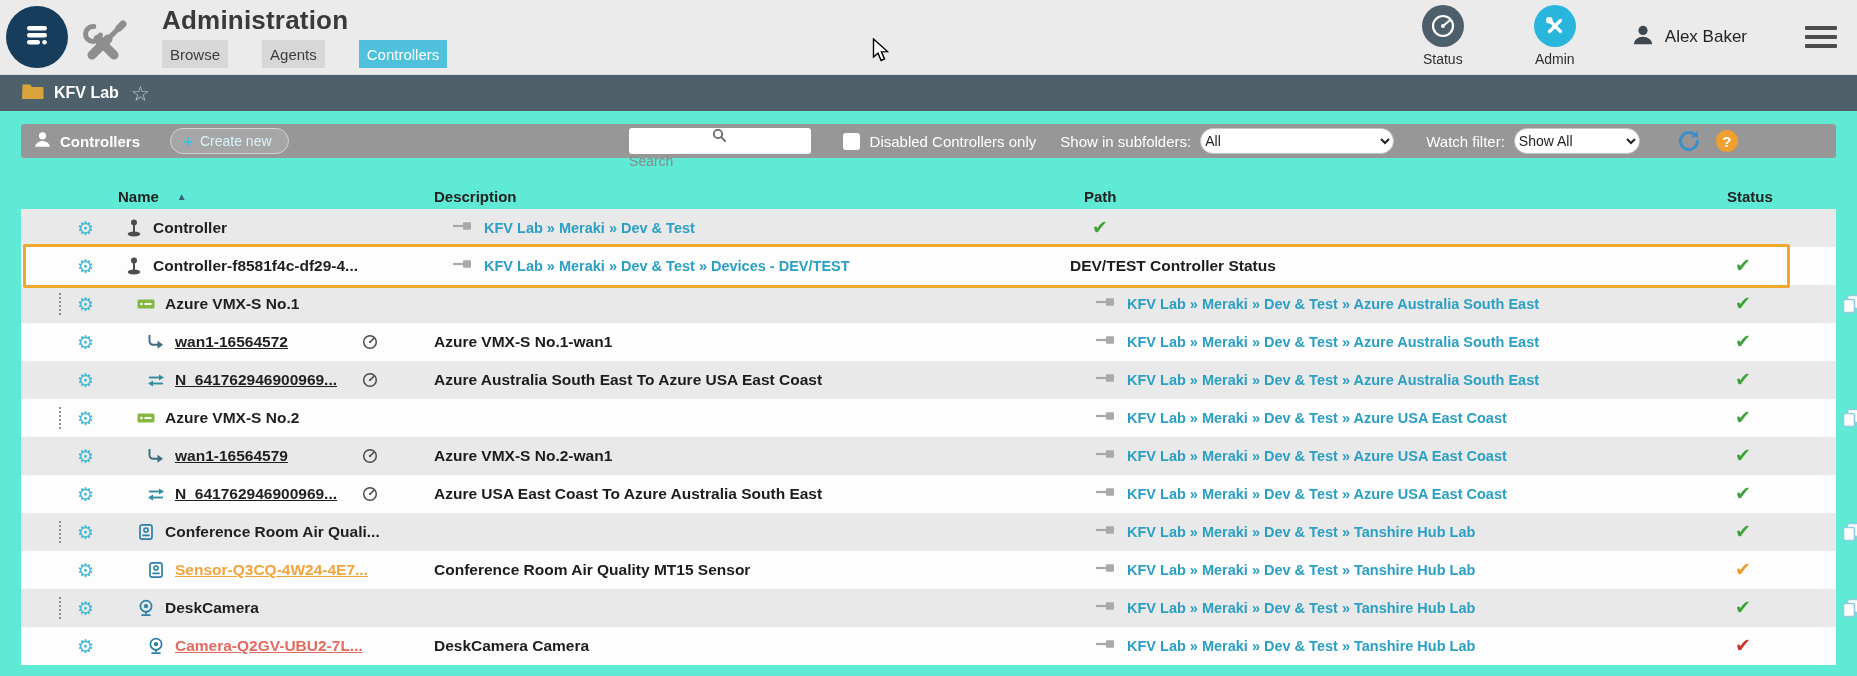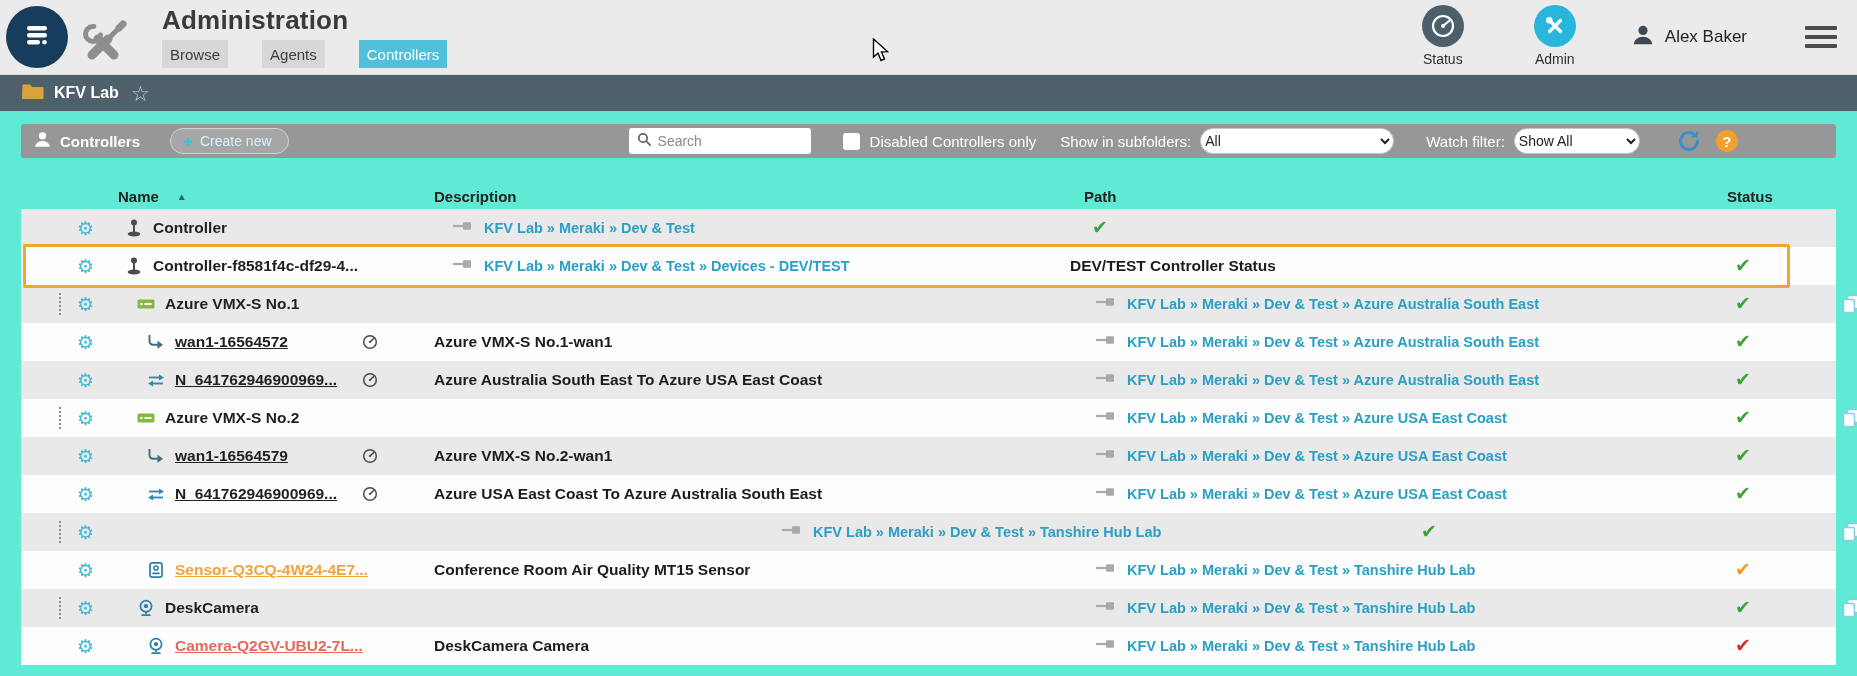--- a/index.html
+++ b/index.html
@@ -30,21 +30,21 @@
   .crumbbar { height:36px; background:#4e6069; display:flex; align-items:center; gap:10px; padding:0 22px; }
   .crumb-label { color:#fff; font-size:16px; font-weight:600; cursor:pointer; }
   .star { color:#c9d2d8; font-size:21px; line-height:1; cursor:pointer; margin-left:2px; }
 
   
   .toolbar { margin:13px 21px 0; height:34px; background:#979797; border-radius:3px; display:flex; align-items:center; padding:0 12px; }
   .tb-title { color:#fff; font-size:15px; font-weight:700; margin-left:8px; }
   .create-btn { margin-left:30px; height:26px; padding:0 16px 0 12px; border-radius:14px; border:1px solid #d2d2d2; background:#a6a6a6; display:flex; align-items:center; gap:7px; cursor:pointer; font-family:inherit; }
   .create-btn .plus { color:#35c3e4; font-size:17px; font-weight:700; line-height:1; }
   .create-btn .cn-label { color:#d8f2fa; font-size:14px; }
-  .search-box { margin-left:340px; width:182px; height:26px; background:#fff; border-radius:3px; display:flex; align-items:center; padding:0 8px; gap:6px; }
+  .search-box { margin-left:340px; width:182px; height:26px; background:#fff; border-radius:3px; display:flex; align-items:center; padding:0 8px; gap:6px;flex-direction:column; }
   .search-box input { border:none; outline:none; flex:1; font-size:14px; font-family:inherit; color:#333; background:transparent; min-width:0; }
   .search-box input::placeholder { color:#8a8a8a; }
   .checkbox { margin-left:32px; width:17px; height:17px; background:#fff; border-radius:3px; cursor:pointer; flex:0 0 auto; }
   .tb-label { color:#fff; font-size:15px; margin-left:10px; white-space:nowrap; }
   .tb-label.gap { margin-left:24px; }
   .tb-label.wf { margin-left:32px; }
   .sel { margin-left:9px; height:26px; border:1px solid #c5c5c5; border-radius:13px; background:#fff; font-size:14px; font-family:inherit; color:#222; }
   .sel-wide { width:194px; }
   .sel-narrow { width:126px; }
   .refresh { margin-left:36px; cursor:pointer; display:flex; }
@@ -462,20 +462,30 @@
               </svg></span>
             <a class="path-link">KFV Lab » Meraki » Dev &amp; Test » Azure USA East Coast</a>
           </div>
           <div class="cell status"><span class="check st-ok">✔</span></div>
         </div>
         <div class="row odd">
           <div class="cell controls">
             <span class="drag"></span>
             <span class="gear">⚙</span>
           </div>
+          <div class="cell name ind1">
+            <span class="nicon">
+              <svg width="20" height="20" viewBox="0 0 20 20" fill="none">
+                <rect x="4" y="2.8" width="12" height="14.4" rx="2.2" stroke="#2d7fa8" stroke-width="1.7"></rect>
+                <circle cx="10" cy="8" r="2.1" stroke="#2d7fa8" stroke-width="1.5"></circle>
+                <path d="M7 13.4 h6" stroke="#2d7fa8" stroke-width="1.6" stroke-linecap="round"></path>
+              </svg>
+            </span>
+            <span class="ntext">Conference Room Air Quali...</span>
+          </div>
           <div class="cell desc"></div>
           <div class="cell path">
             <span><svg width="22" height="14" viewBox="0 0 22 14">
                 <path d="M1 7 h10" stroke="#a9a9a9" stroke-width="2.2"></path>
                 <rect x="11" y="3.2" width="8" height="7.6" rx="1" fill="#a9a9a9"></rect>
               </svg></span>
             <a class="path-link">KFV Lab » Meraki » Dev &amp; Test » Tanshire Hub Lab</a>
           </div>
           <div class="cell status"><span class="check st-ok">✔</span></div>
           <span class="copy">

